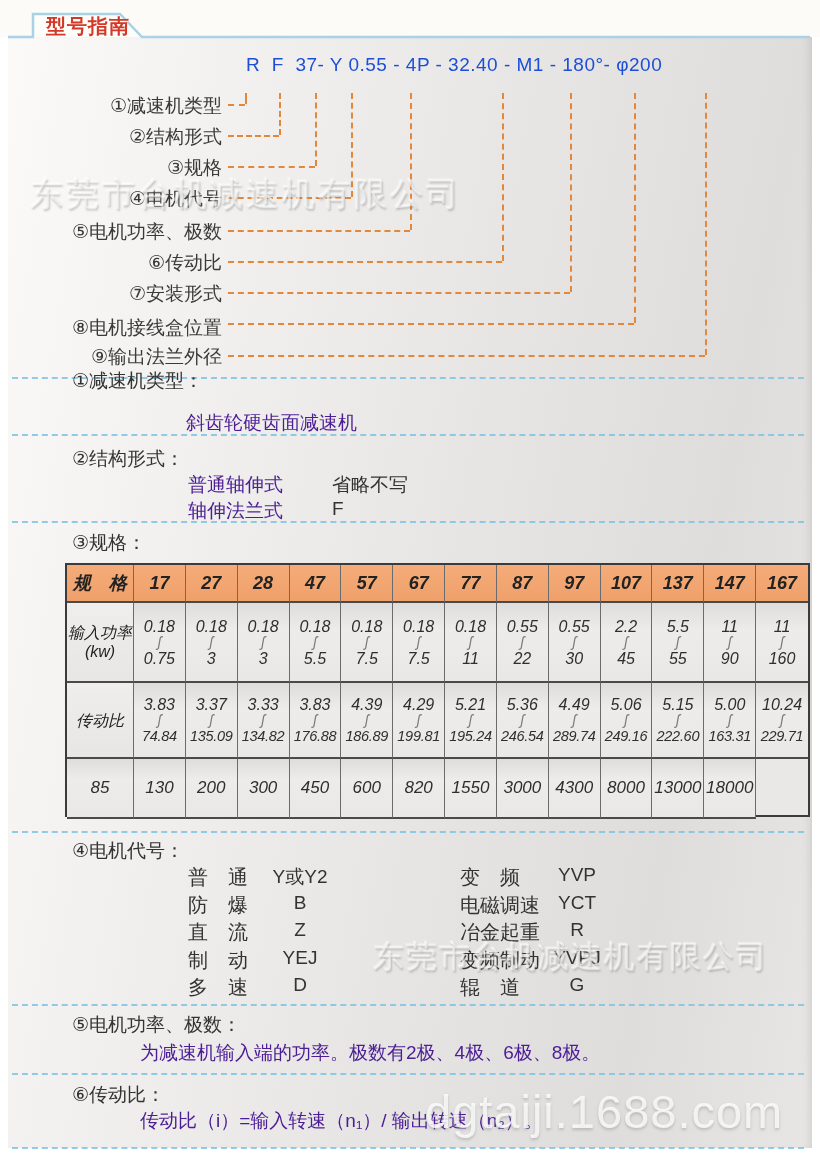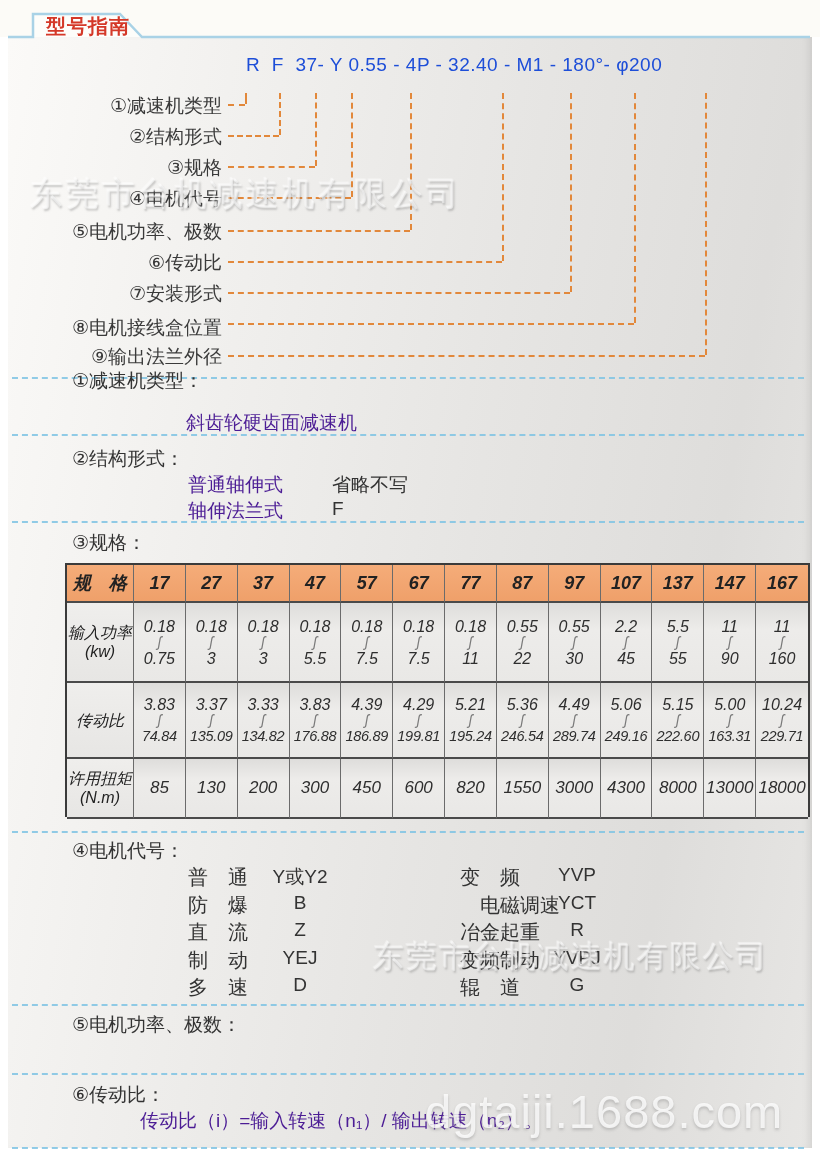--- a/index.html
+++ b/index.html
@@ -112,21 +112,21 @@
       <div class="s2-val" style="left:332px;top:472px">省略不写</div>
       <div class="sec-content" style="left:188px;top:498px">轴伸法兰式</div>
       <div class="s2-val" style="left:332px;top:498px">F</div>
     </div>
 
   <div class="sec-title" style="left:72px;top:530px">③规格：</div>
   <div id="spec-table">
       <div class="cell th">规　格</div>
       <div class="cell th">17</div>
       <div class="cell th">27</div>
-      <div class="cell th">37</div>
+      <div class="cell th">28</div>
       <div class="cell th">47</div>
       <div class="cell th">57</div>
       <div class="cell th">67</div>
       <div class="cell th">77</div>
       <div class="cell th">87</div>
       <div class="cell th">97</div>
       <div class="cell th">107</div>
       <div class="cell th">137</div>
       <div class="cell th">147</div>
       <div class="cell th">167</div>
@@ -259,24 +259,20 @@
       </div>
       <div class="cell gridcell range tight">
         <div class="rv">5.00</div>
         <div class="sq">ʃ</div>
         <div class="rv rv2">163.31</div>
       </div>
       <div class="cell gridcell range tight">
         <div class="rv">10.24</div>
         <div class="sq">ʃ</div>
         <div class="rv rv2">229.71</div>
-      </div>
-      <div class="cell rowlab">
-        <div>许用扭矩</div>
-        <div>(N.m)</div>
       </div>
       <div class="cell gridcell plain">85</div>
       <div class="cell gridcell plain">130</div>
       <div class="cell gridcell plain">200</div>
       <div class="cell gridcell plain">300</div>
       <div class="cell gridcell plain">450</div>
       <div class="cell gridcell plain">600</div>
       <div class="cell gridcell plain">820</div>
       <div class="cell gridcell plain">1550</div>
       <div class="cell gridcell plain">3000</div>
@@ -293,31 +289,32 @@
       <div class="m-label" style="left:188px;top:891.5px">防　爆</div>
       <div class="m-code" style="left:265px;top:891.5px;width:70px">B</div>
       <div class="m-label" style="left:188px;top:919px">直　流</div>
       <div class="m-code" style="left:265px;top:919px;width:70px">Z</div>
       <div class="m-label" style="left:188px;top:946.5px">制　动</div>
       <div class="m-code" style="left:265px;top:946.5px;width:70px">YEJ</div>
       <div class="m-label" style="left:188px;top:974px">多　速</div>
       <div class="m-code" style="left:265px;top:974px;width:70px">D</div>
       <div class="m-label" style="left:460px;top:864px">变　频</div>
       <div class="m-code" style="left:538px;top:864px;width:78px">YVP</div>
-      <div class="m-label" style="left:480px;top:891.5px">电磁调速</div>
+      <div class="m-label" style="left:460px;top:891.5px">电磁调速</div>
       <div class="m-code" style="left:538px;top:891.5px;width:78px">YCT</div>
       <div class="m-label" style="left:460px;top:919px">冶金起重</div>
       <div class="m-code" style="left:538px;top:919px;width:78px">R</div>
       <div class="m-label" style="left:460px;top:946.5px">变频制动</div>
       <div class="m-code" style="left:538px;top:946.5px;width:78px">YVPJ</div>
       <div class="m-label" style="left:460px;top:974px">辊　道</div>
       <div class="m-code" style="left:538px;top:974px;width:78px">G</div>
     </div>
 
   <div class="sec-title" style="left:72px;top:1012px">⑤电机功率、极数：</div>
+  <div class="sec-content" style="left:140px;top:1040px">为减速机输入端的功率。极数有2极、4极、6极、8极。</div>
 
   <div class="sec-title" style="left:72px;top:1082px">⑥传动比：</div>
   <div class="sec-content" style="left:140px;top:1108px">传动比（i）=输入转速（n₁）/ 输出转速（n₂）。</div>
 
   <div class="wm" style="left:30px;top:172px">东莞市台机减速机有限公司</div>
   <div class="wm" style="left:373px;top:936px;font-size:31px;letter-spacing:2px">东莞市台机减速机有限公司</div>
   <div class="wm-site" style="left:425px;top:1084px">dgtaiji.1688.com</div>
 </div>
 
 </body></html>

